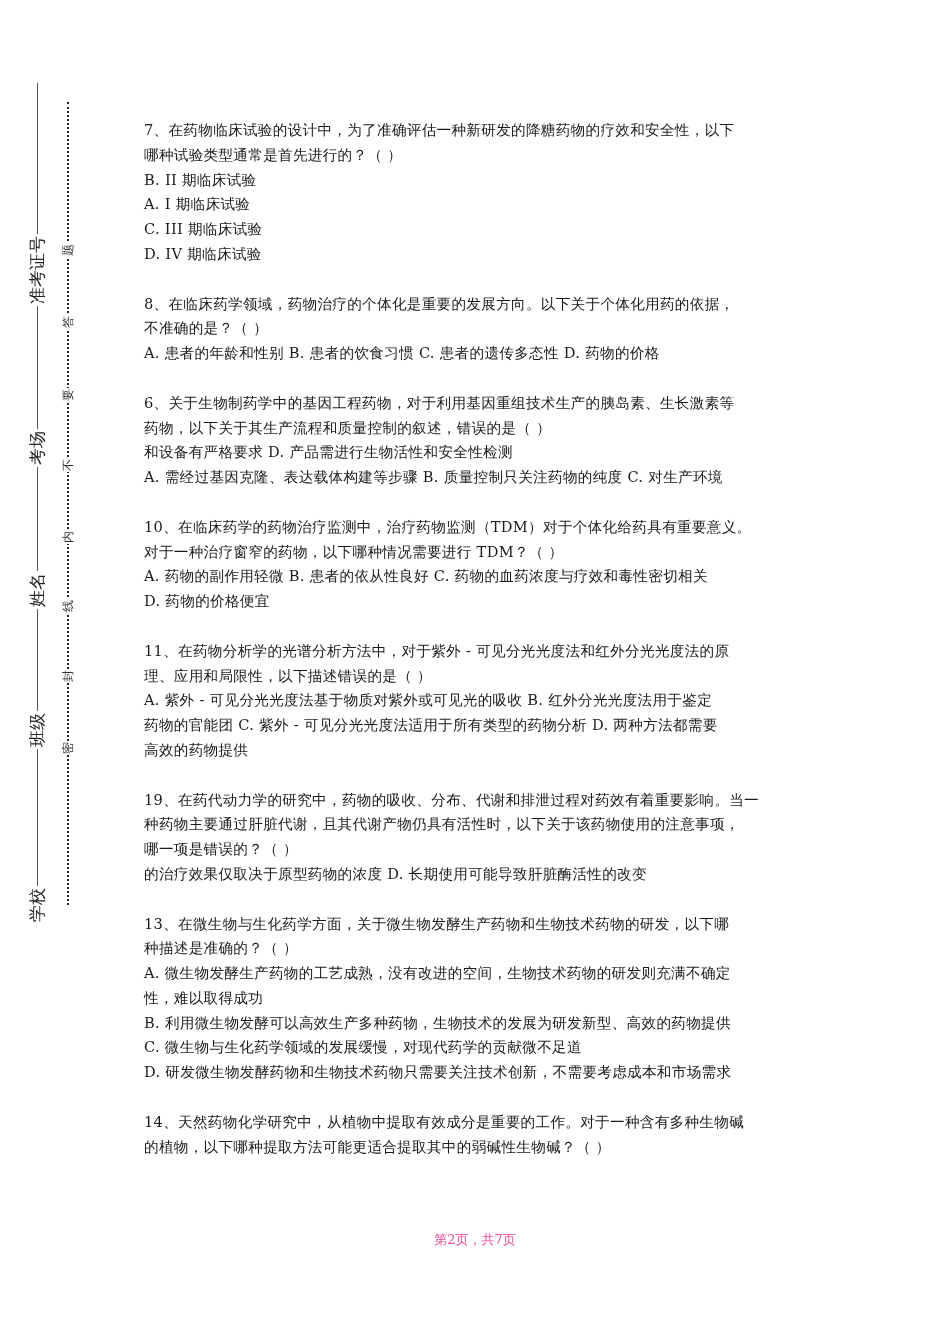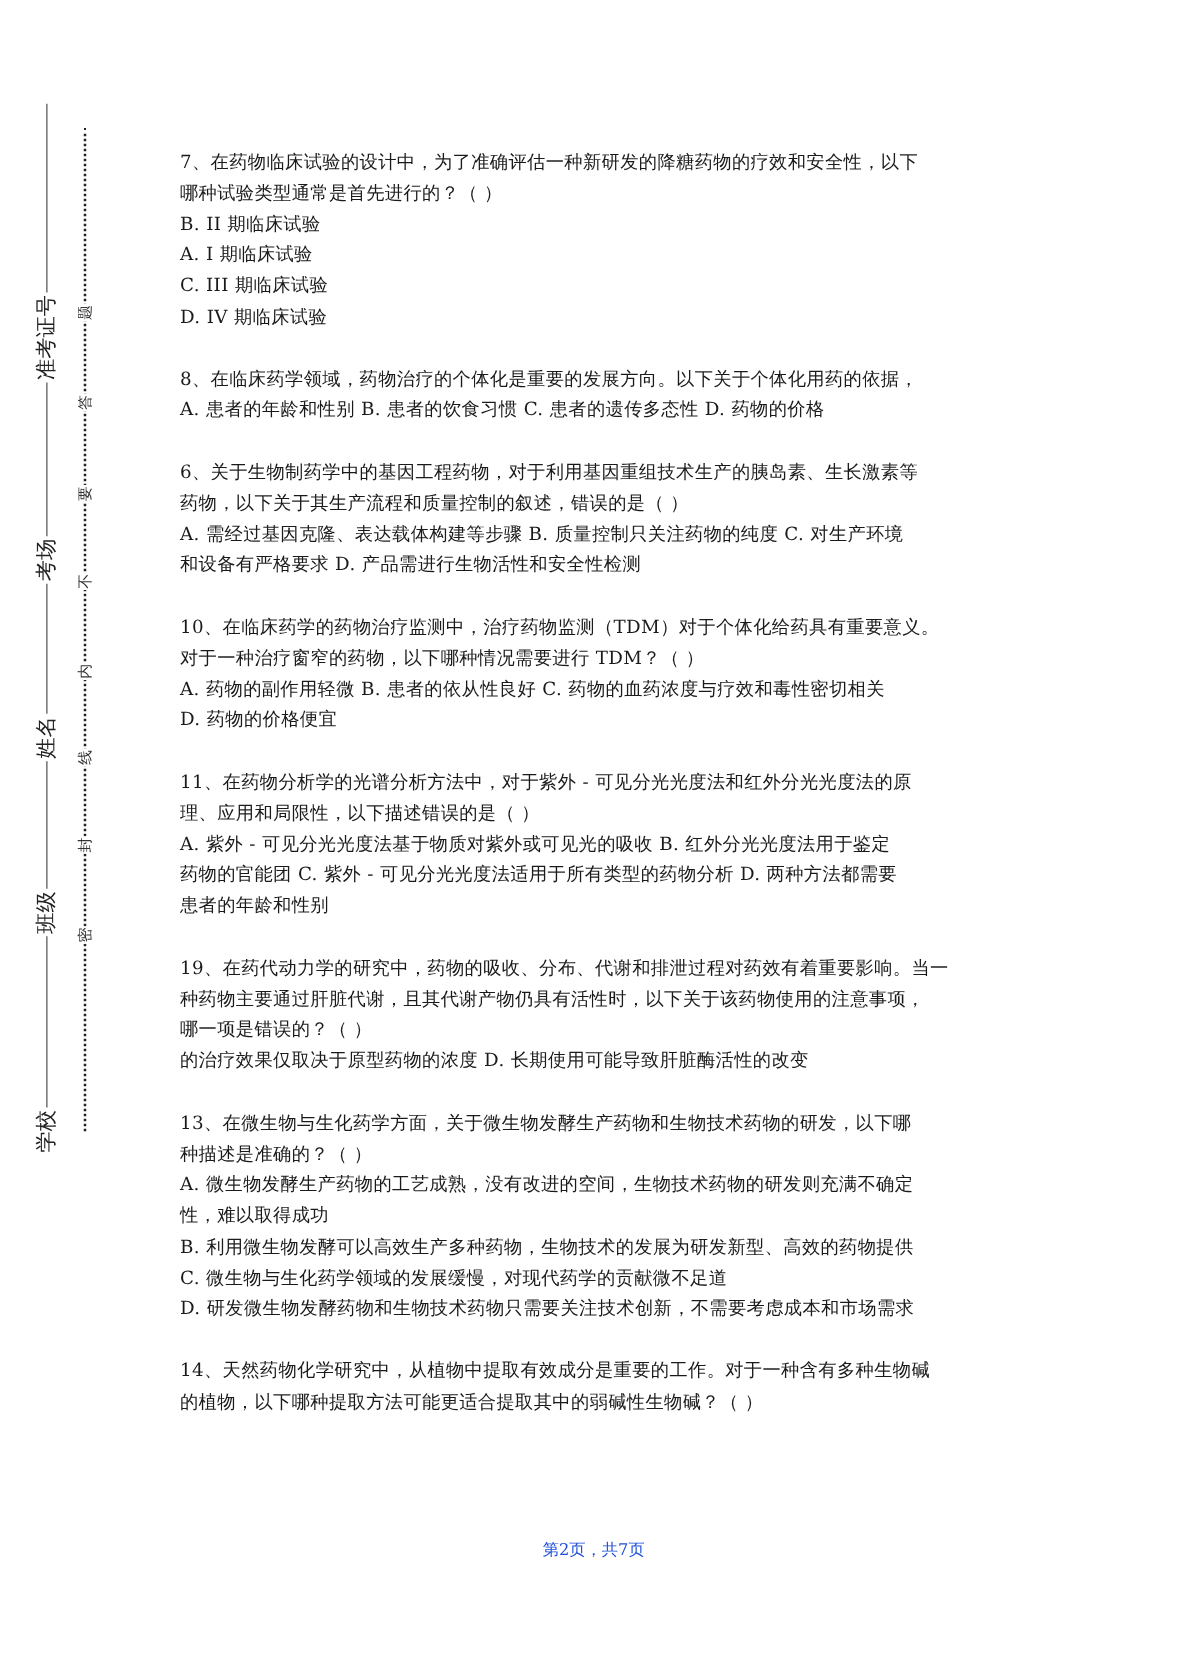--- a/index.html
+++ b/index.html
@@ -13,21 +13,21 @@
             white-space: nowrap; background: #fff; font-size: 17px; line-height: 20px;
             padding: 0 2px; color: #222; }
   .vsmall { position: absolute; transform: translate(-50%, -50%) rotate(-90deg);
             white-space: nowrap; background: #fff; font-size: 12px; line-height: 14px;
             padding: 1px 1px; color: #333; }
   .content { position: absolute; left: 144px; top: 118px; width: 668px;
              font-size: 14.6px; line-height: 24.8px; letter-spacing: 0.3px; }
   .question { margin-bottom: 24.8px; }
   .qline, .opt { display: block; }
   .footer { position: absolute; left: 0; width: 950px; top: 1231px; text-align: center;
-            font-size: 13px; color: #1d4ed8; }
+            font-size: 13px; color: #ec4899; }
 </style>
 </head>
 <body>
 
 <div class="margin-solid"></div>
 <div class="margin-dotted"></div>
 
 <div id="margin-fields">
     <div class="vlabel" style="left: 37px; top: 270px;">准考证号</div>
     <div class="vlabel" style="left: 37px; top: 448px;">考场</div>
@@ -50,40 +50,41 @@
     <div class="question">
       <span class="qline">7、在药物临床试验的设计中，为了准确评估一种新研发的降糖药物的疗效和安全性，以下</span>
       <span class="qline">哪种试验类型通常是首先进行的？（ ）</span>
       <span class="opt">B. II 期临床试验</span>
       <span class="opt">A. I 期临床试验</span>
       <span class="opt">C. III 期临床试验</span>
       <span class="opt">D. IV 期临床试验</span>
     </div>
     <div class="question">
       <span class="qline">8、在临床药学领域，药物治疗的个体化是重要的发展方向。以下关于个体化用药的依据，</span>
+      <span class="qline">不准确的是？（ ）</span>
       <span class="opt">A. 患者的年龄和性别 B. 患者的饮食习惯 C. 患者的遗传多态性 D. 药物的价格</span>
     </div>
     <div class="question">
       <span class="qline">6、关于生物制药学中的基因工程药物，对于利用基因重组技术生产的胰岛素、生长激素等</span>
       <span class="qline">药物，以下关于其生产流程和质量控制的叙述，错误的是（ ）</span>
+      <span class="opt">和设备有严格要求 D. 产品需进行生物活性和安全性检测</span>
       <span class="opt">A. 需经过基因克隆、表达载体构建等步骤 B. 质量控制只关注药物的纯度 C. 对生产环境</span>
-      <span class="opt">和设备有严格要求 D. 产品需进行生物活性和安全性检测</span>
     </div>
     <div class="question">
       <span class="qline">10、在临床药学的药物治疗监测中，治疗药物监测（TDM）对于个体化给药具有重要意义。</span>
       <span class="qline">对于一种治疗窗窄的药物，以下哪种情况需要进行 TDM？（ ）</span>
       <span class="opt">A. 药物的副作用轻微 B. 患者的依从性良好 C. 药物的血药浓度与疗效和毒性密切相关</span>
       <span class="opt">D. 药物的价格便宜</span>
     </div>
     <div class="question">
       <span class="qline">11、在药物分析学的光谱分析方法中，对于紫外 - 可见分光光度法和红外分光光度法的原</span>
       <span class="qline">理、应用和局限性，以下描述错误的是（ ）</span>
       <span class="opt">A. 紫外 - 可见分光光度法基于物质对紫外或可见光的吸收 B. 红外分光光度法用于鉴定</span>
       <span class="opt">药物的官能团 C. 紫外 - 可见分光光度法适用于所有类型的药物分析 D. 两种方法都需要</span>
-      <span class="opt">患者的年龄和性别</span>
+      <span class="opt">高效的药物提供</span>
     </div>
     <div class="question">
       <span class="qline">19、在药代动力学的研究中，药物的吸收、分布、代谢和排泄过程对药效有着重要影响。当一</span>
       <span class="qline">种药物主要通过肝脏代谢，且其代谢产物仍具有活性时，以下关于该药物使用的注意事项，</span>
       <span class="qline">哪一项是错误的？（ ）</span>
       <span class="opt">的治疗效果仅取决于原型药物的浓度 D. 长期使用可能导致肝脏酶活性的改变</span>
     </div>
     <div class="question">
       <span class="qline">13、在微生物与生化药学方面，关于微生物发酵生产药物和生物技术药物的研发，以下哪</span>
       <span class="qline">种描述是准确的？（ ）</span>

